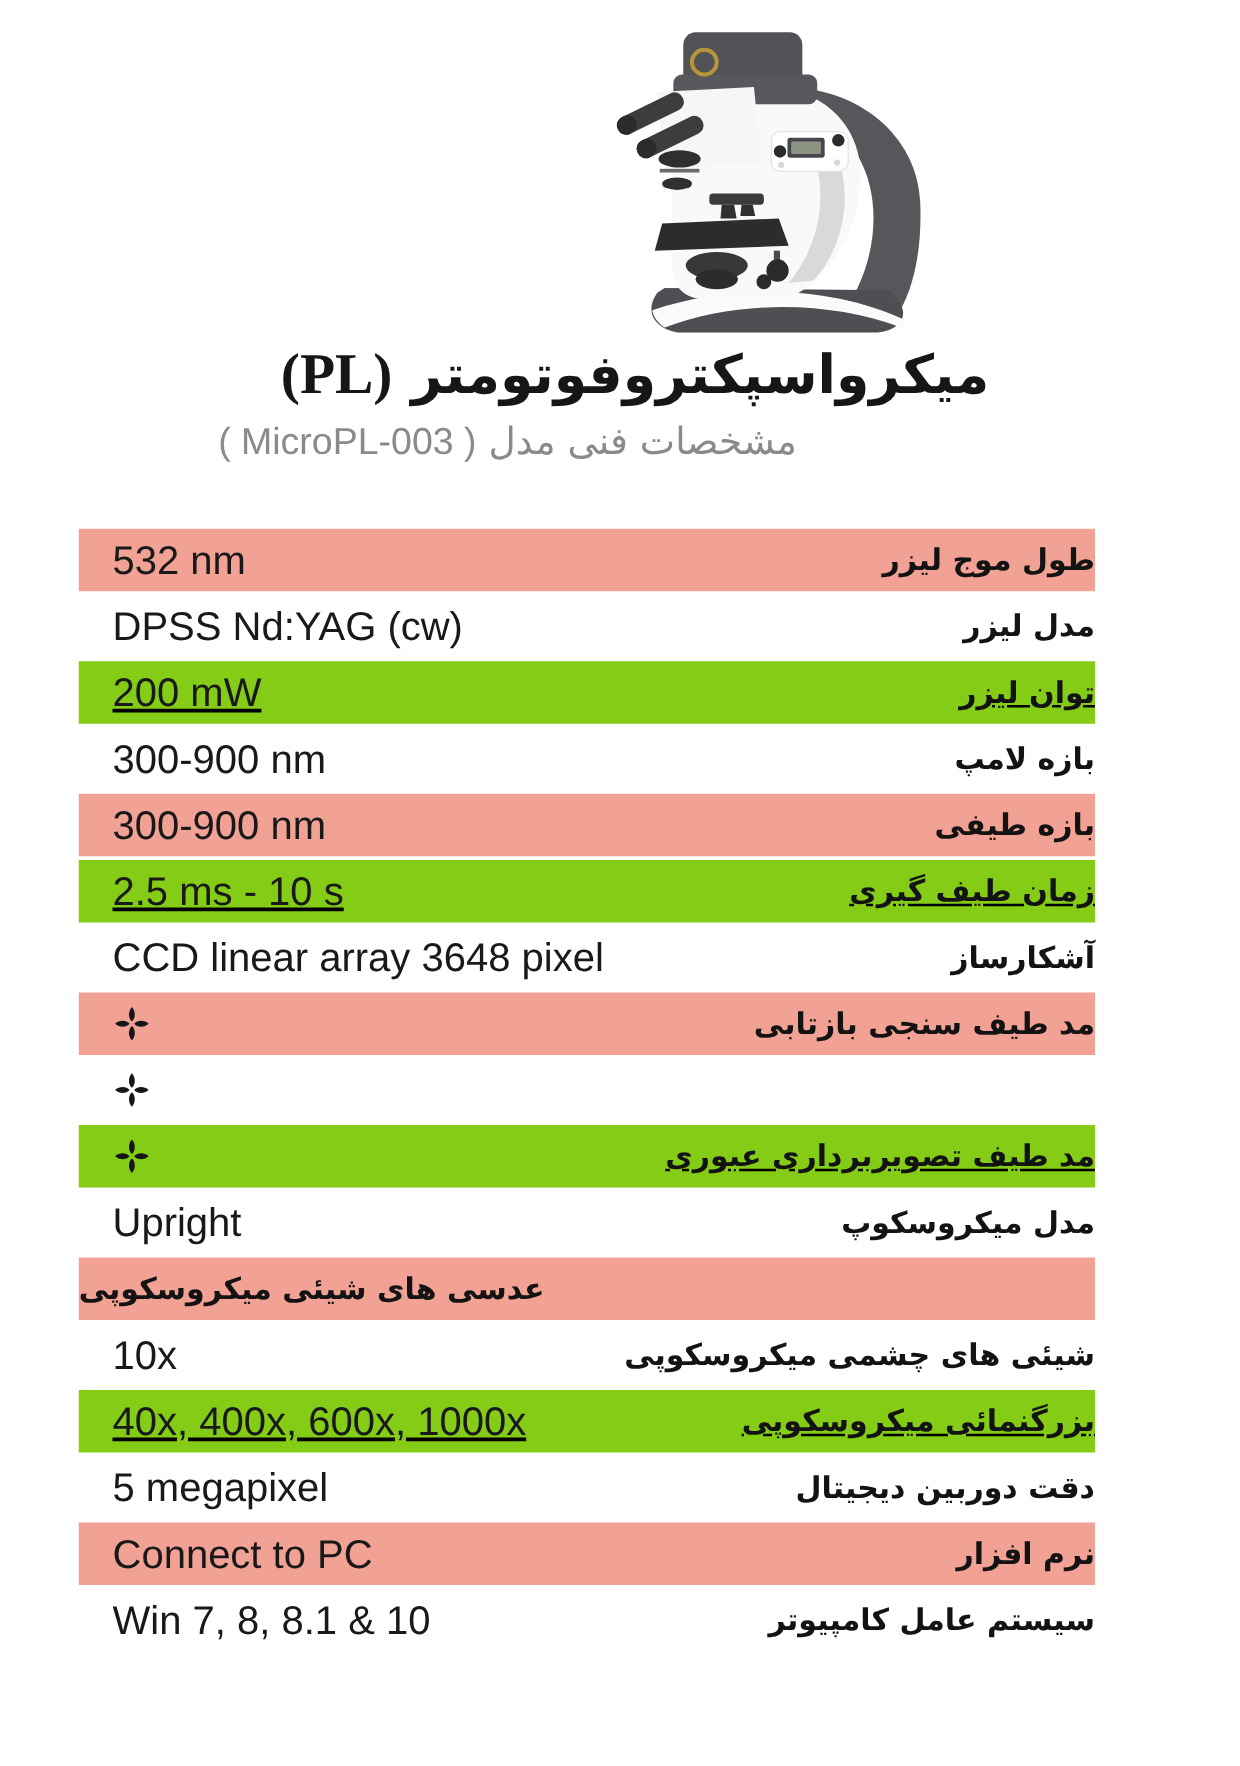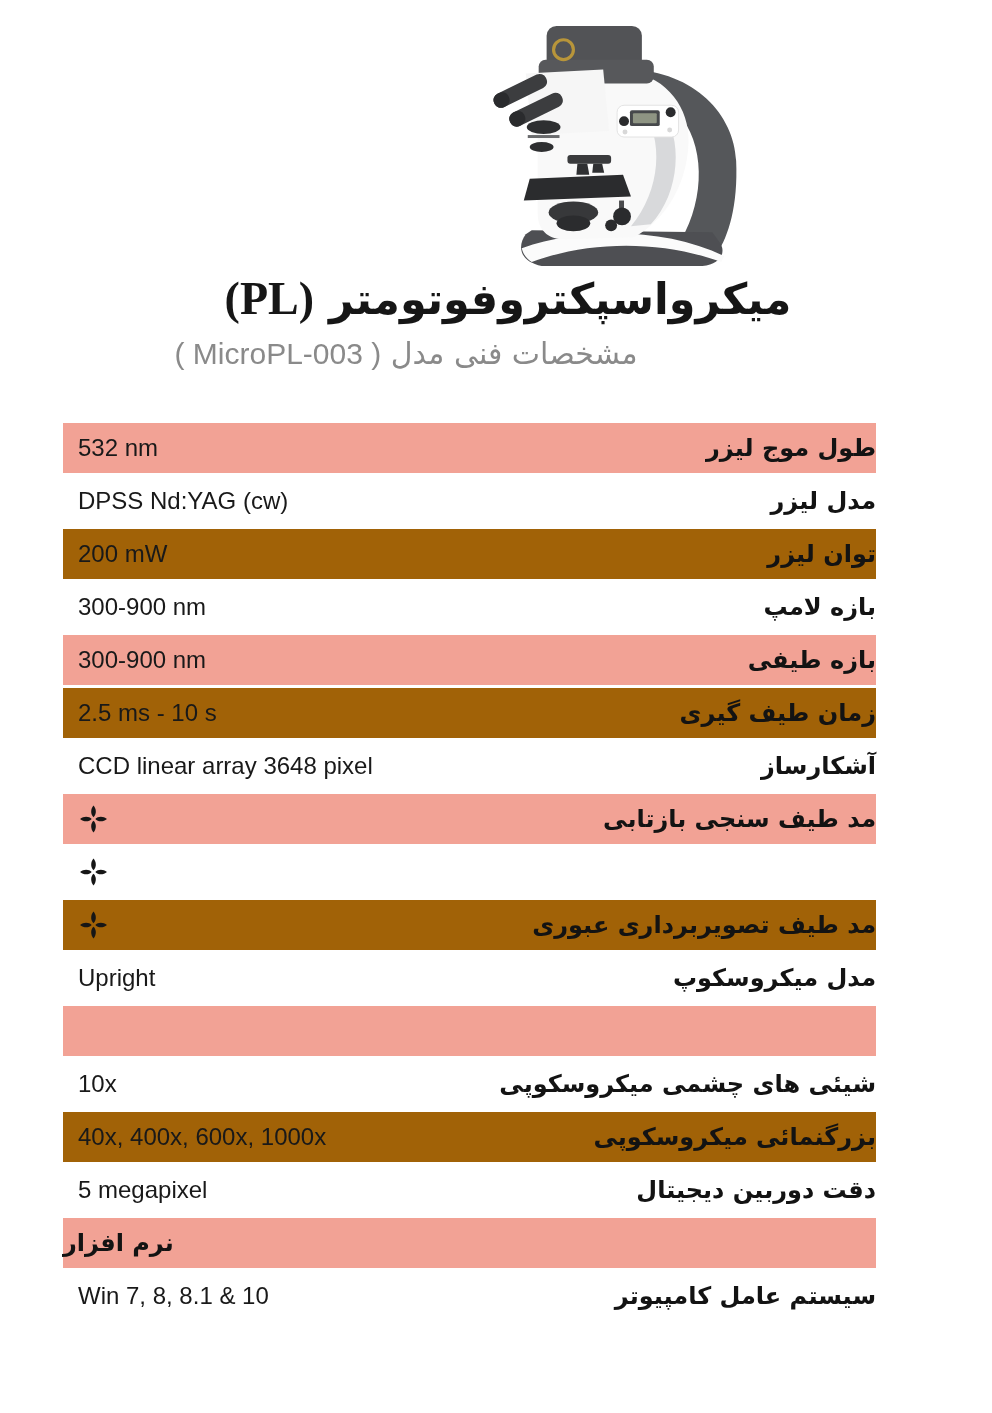--- a/index.html
+++ b/index.html
@@ -23,25 +23,25 @@
     font-size:30px; color:#8a8a8a;
   }
   .subtitle .ltr { direction:ltr; unicode-bidi:embed; font-family:"Liberation Sans", sans-serif; }
 
   .spec-table { position:absolute; left:63px; top:423px; width:813px; }
   .row {
     height:50px; margin-bottom:3px;
     display:flex; align-items:center; justify-content:space-between;
   }
   .bg-salmon { background:#f2a295; }
-  .bg-gray   { background:#a16207; }
+  .bg-gray   { background:#84cc16;text-decoration:underline; }
   .bg-white  { background:transparent; }
 
   .value {
-    margin-left:15px; font-size:24px; color:#191919;
+    margin-left:27px; font-size:32px; color:#191919;
     display:flex; align-items:center; white-space:nowrap;
   }
   .label {
     direction:rtl;
     font-family:"DejaVu Sans", sans-serif;
     font-size:24px; font-weight:bold; color:#131313; white-space:nowrap;
   }
   .flower { width:31px; height:36px; display:block; }
 </style>
 </head>
@@ -169,34 +169,36 @@
     </g>
   </svg>
         </span>
     <span class="label" dir="rtl">مد  طیف تصویربرداری عبوری</span>
   </div>
       <div class="row bg-white">
     <span class="value">Upright</span>
     <span class="label" dir="rtl">مدل میکروسکوپ</span>
   </div>
       <div class="row bg-salmon">
+    <span class="label" dir="rtl">عدسی های شیئی میکروسکوپی</span>
   </div>
       <div class="row bg-white">
     <span class="value">10x</span>
     <span class="label" dir="rtl">شیئی های چشمی میکروسکوپی</span>
   </div>
       <div class="row bg-gray">
     <span class="value">40x, 400x, 600x, 1000x</span>
     <span class="label" dir="rtl">بزرگنمائی میکروسکوپی</span>
   </div>
       <div class="row bg-white">
     <span class="value">5 megapixel</span>
     <span class="label" dir="rtl">دقت دوربین دیجیتال</span>
   </div>
       <div class="row bg-salmon">
+    <span class="value">Connect to PC</span>
     <span class="label" dir="rtl">نرم افزار</span>
   </div>
       <div class="row bg-white">
     <span class="value">Win 7, 8, 8.1 &amp; 10</span>
     <span class="label" dir="rtl">سیستم عامل کامپیوتر</span>
   </div>
     </div>
 </div>
 
 </body></html>

